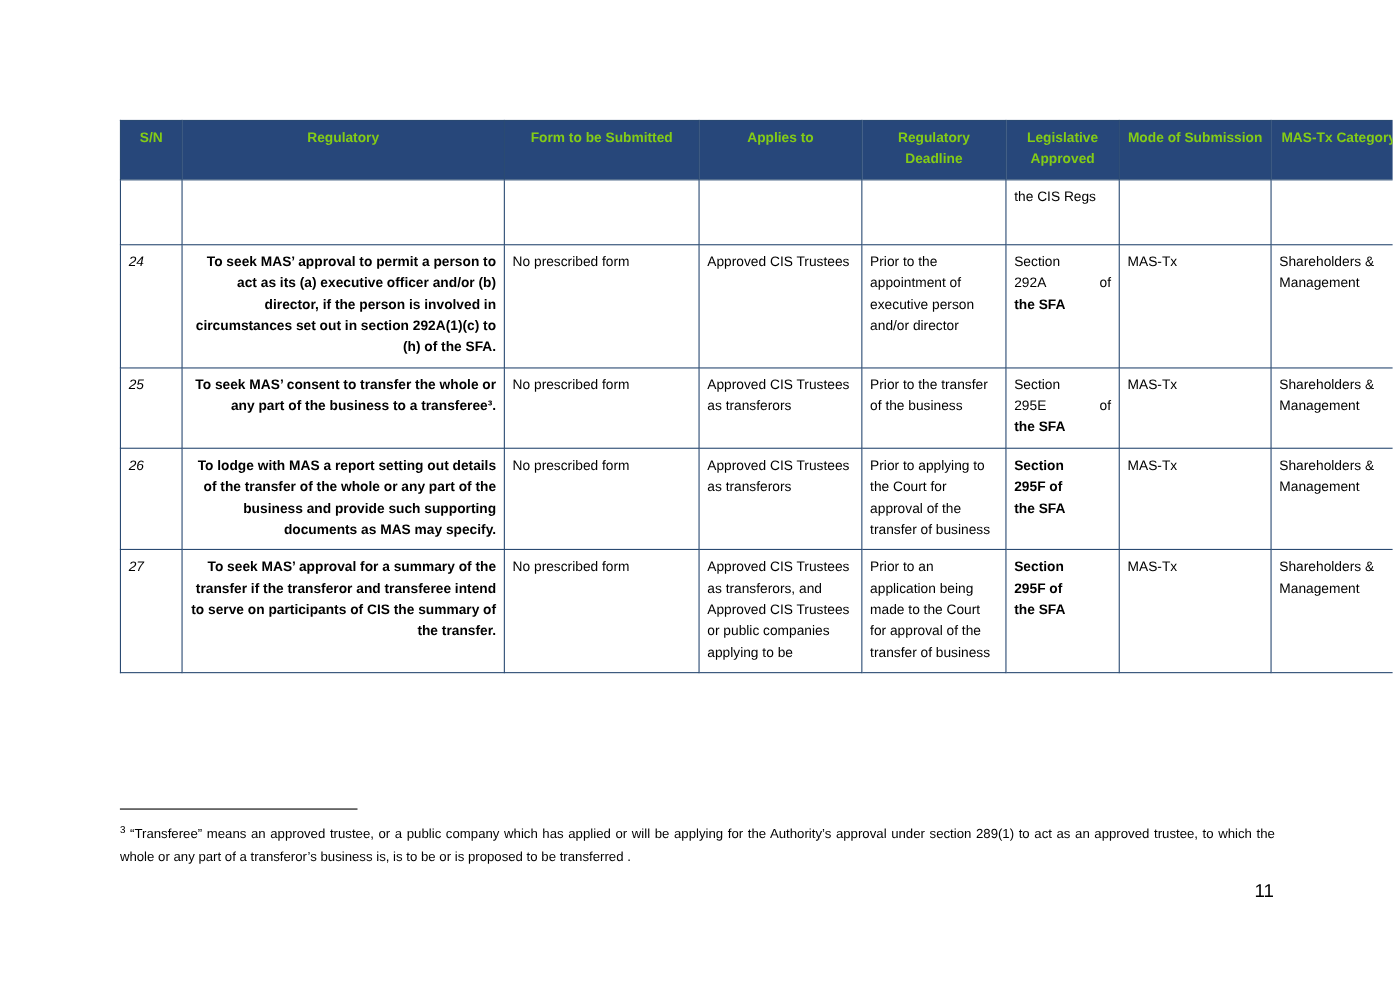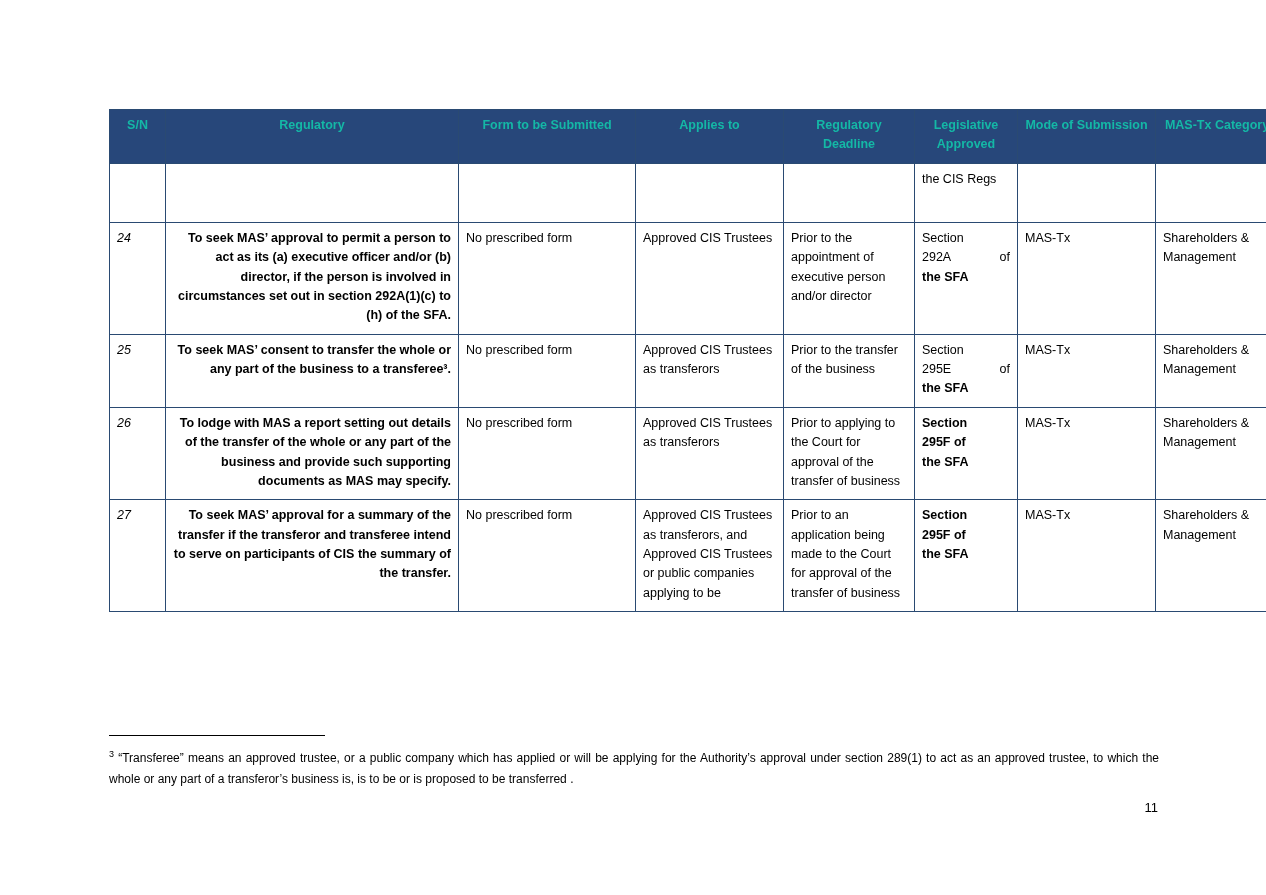--- a/index.html
+++ b/index.html
@@ -35,21 +35,21 @@
   }
   table.doc-table td, table.doc-table th {
     border: 1px solid #2a4a72;
     vertical-align: top;
     padding: 6px 7px 8px 7px;
     font-size: 12.5px;
     line-height: 1.55;
   }
   thead th {
     background: #27477a;
-    color: #14b8a6;
+    color: #84cc16;
     font-weight: bold;
     text-align: center;
     vertical-align: middle;
     padding: 10px 6px;
     font-size: 12.5px;
     line-height: 1.5;
   }
   th.col-sn { width: 41px; }
   th.col-req { width: 278px; }
   th.col-form { width: 162px; }
@@ -88,21 +88,21 @@
   .footnote sup {
     font-size: 9px;
     vertical-align: super;
   }
   .page-number {
     position: absolute;
     left: 1120px;
     top: 800px;
     width: 38px;
     text-align: right;
-    font-size: 13px;
+    font-size: 17px;
   }
 </style>
 </head>
 <body>
 
 <div class="page">
 
   <div class="table-wrap">
     <table class="doc-table">
       <thead>

